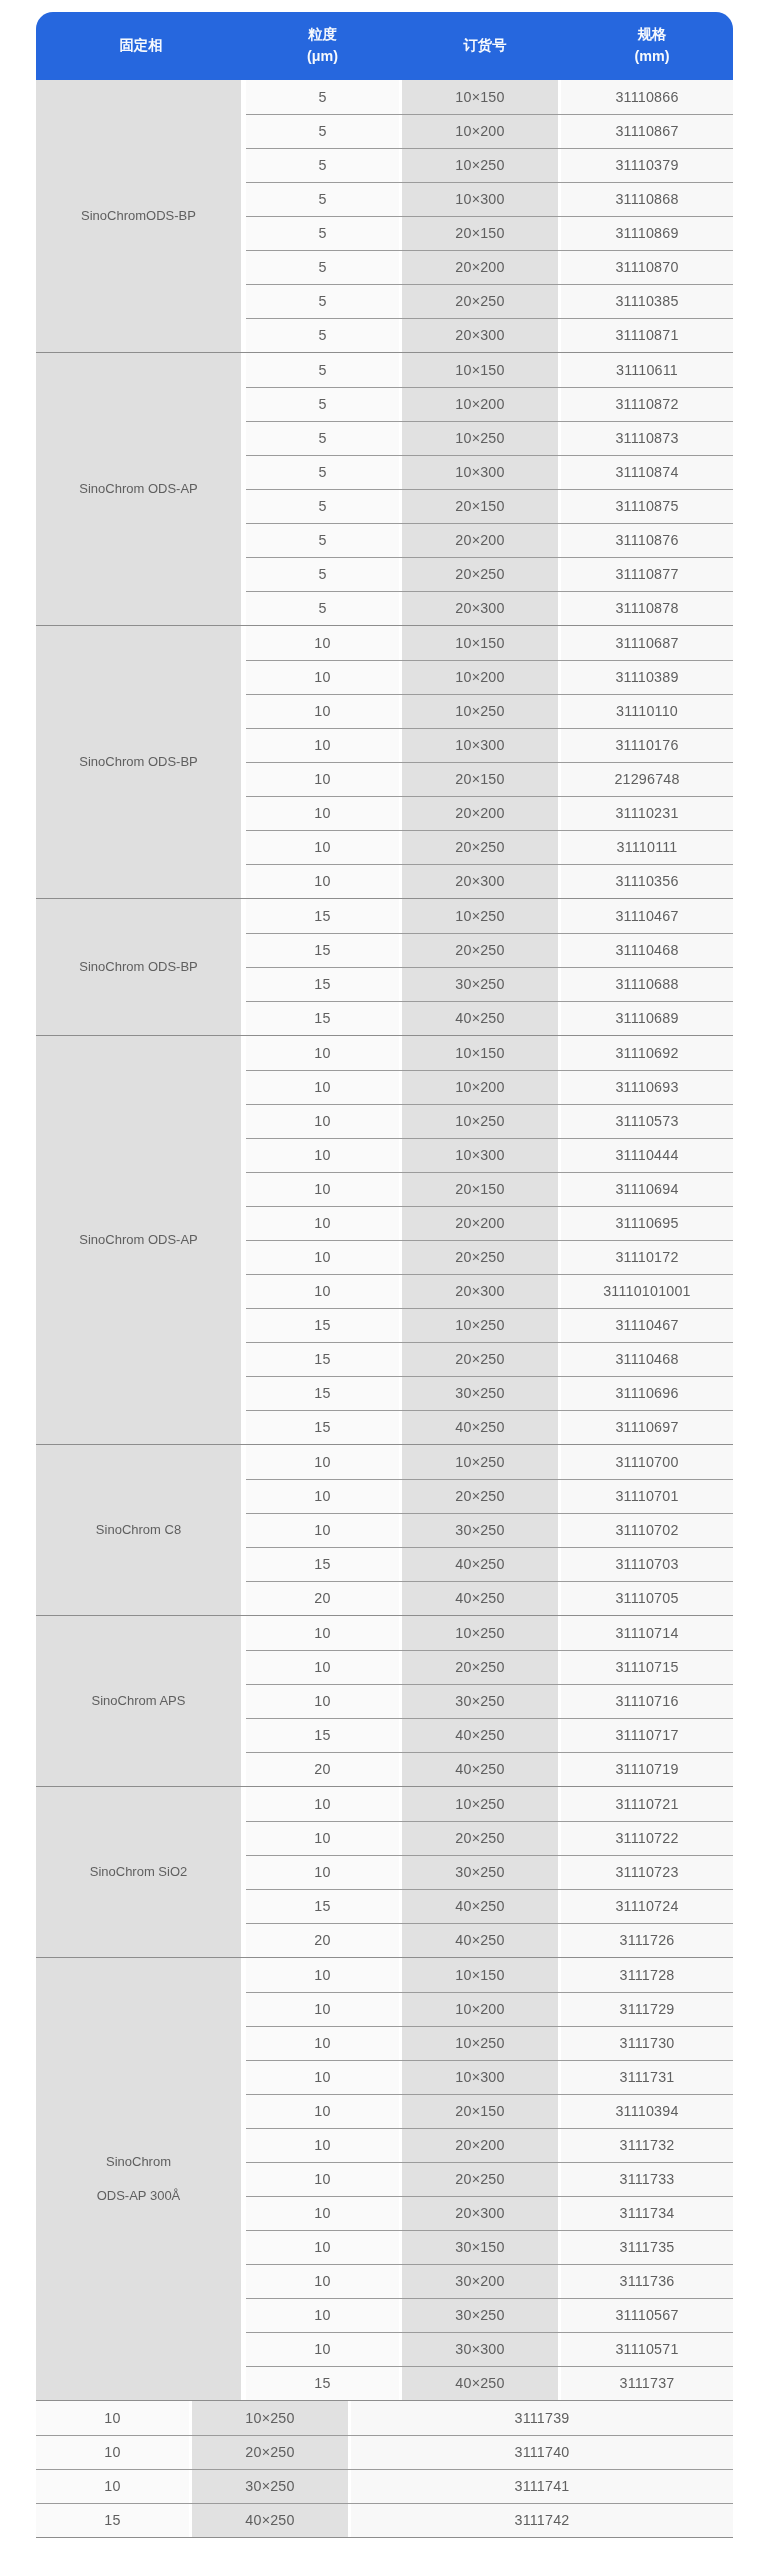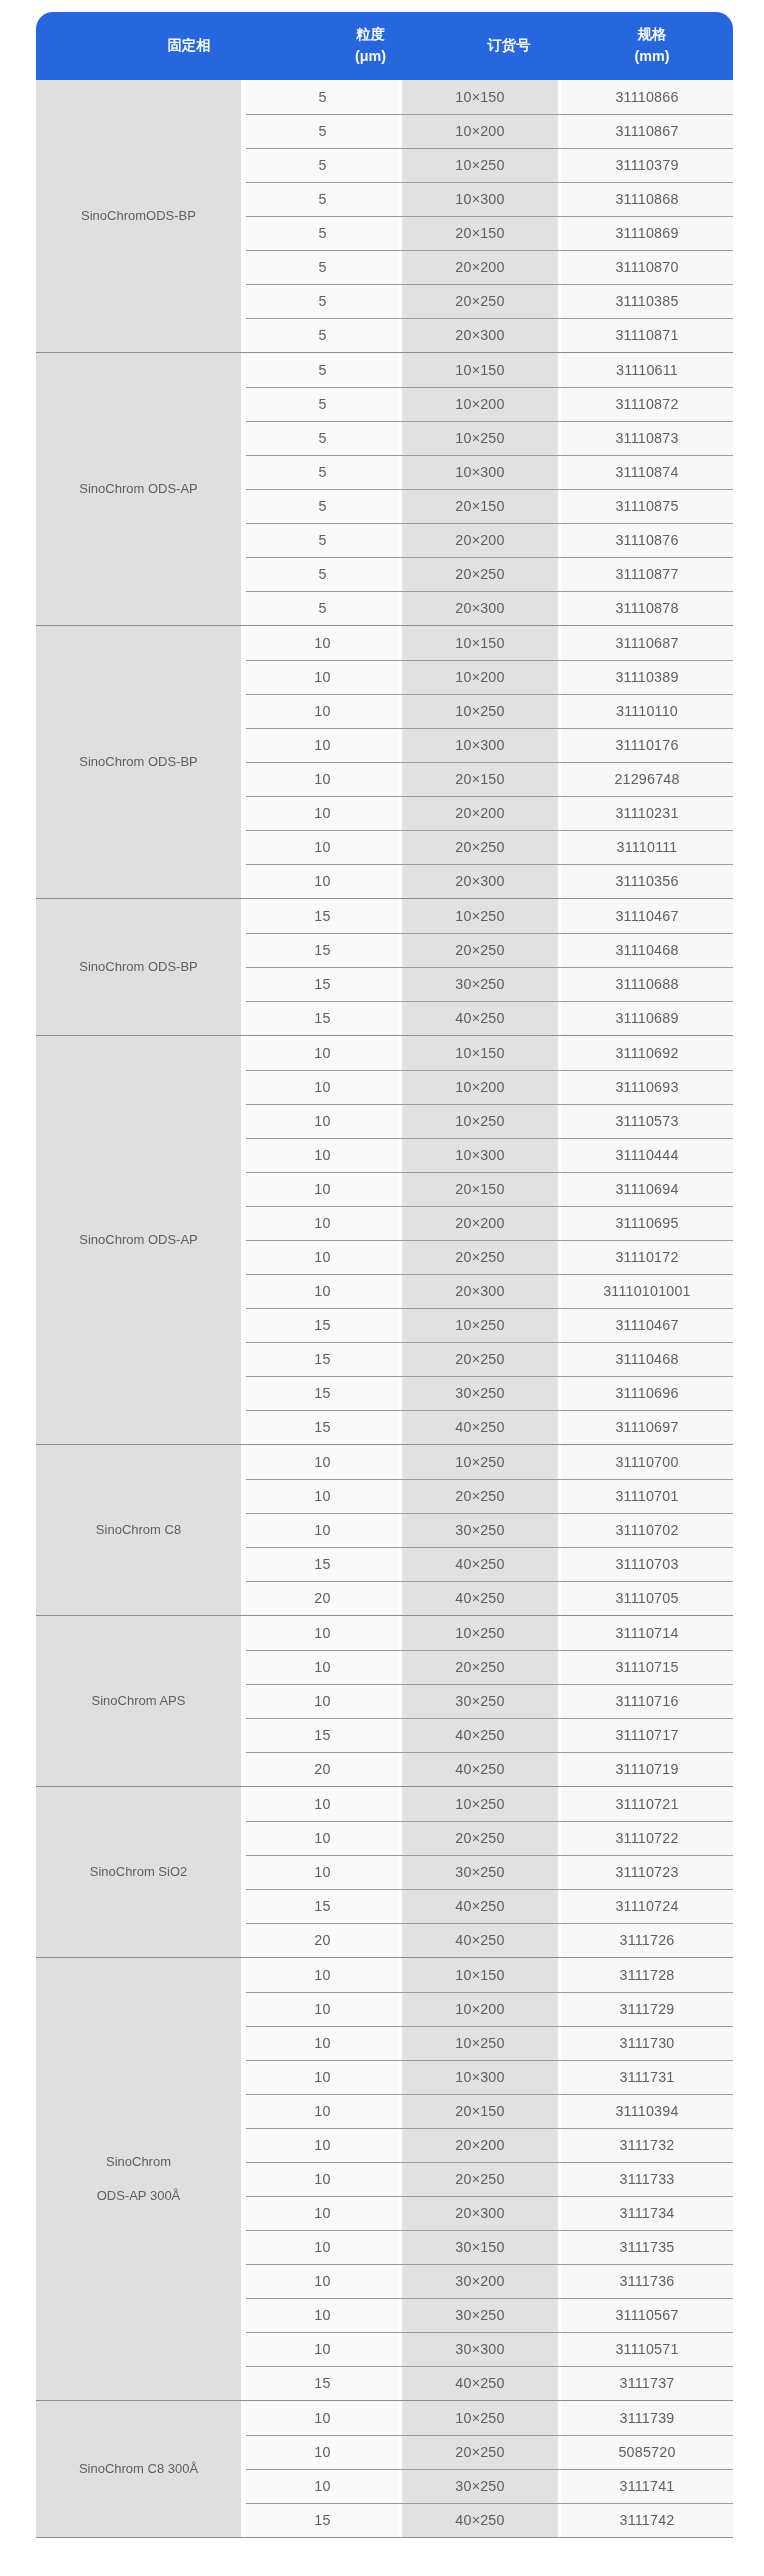--- a/index.html
+++ b/index.html
@@ -20,21 +20,21 @@
     width:764px;height:2576px;position:relative;overflow:hidden;
     font-family:"Liberation Sans","DejaVu Sans",sans-serif;
   }
   .table-wrap{position:absolute;left:36px;top:11.5px;width:697px;}
   .header{
     display:flex;height:68px;background:var(--header-bg);
     border-radius:17px 17px 0 0;color:var(--header-text);
     font-weight:700;font-size:14.3px;
   }
   .hc{display:flex;flex-direction:column;align-items:center;justify-content:center;line-height:1.5;text-align:center;}
-  .hc1{width:210px;margin-left:48px;}
+  .hc1{width:210px;}
   .hc2{width:153px;}
   .hc3{width:162px;}
   .hc4{flex:1;}
   .hc .unit:empty{display:none;}
   .table-body{border-bottom:1.9px solid var(--group-line);}
   .group{display:flex;}
   .group + .group{border-top:1.9px solid var(--group-line);}
   .phase-cell{
     width:210px;background:var(--phase-col-bg);border-right:5.7px solid #fff;
     display:flex;align-items:center;justify-content:center;text-align:center;
@@ -519,32 +519,31 @@
 
   <div class="row">
     <div class="cell c-size">15</div>
     <div class="cell c-spec">40×250</div>
     <div class="cell c-order">3111737</div>
   </div>
 </div>
   </div>
 
   <div class="group">
-    <div class="phase-cell">SinoChrom C8 300Å</div>
     <div class="group-rows">
   <div class="row">
     <div class="cell c-size">10</div>
     <div class="cell c-spec">10×250</div>
     <div class="cell c-order">3111739</div>
   </div>
 
   <div class="row">
     <div class="cell c-size">10</div>
     <div class="cell c-spec">20×250</div>
-    <div class="cell c-order">5085720</div>
+    <div class="cell c-order">3111740</div>
   </div>
 
   <div class="row">
     <div class="cell c-size">10</div>
     <div class="cell c-spec">30×250</div>
     <div class="cell c-order">3111741</div>
   </div>
 
   <div class="row">
     <div class="cell c-size">15</div>

